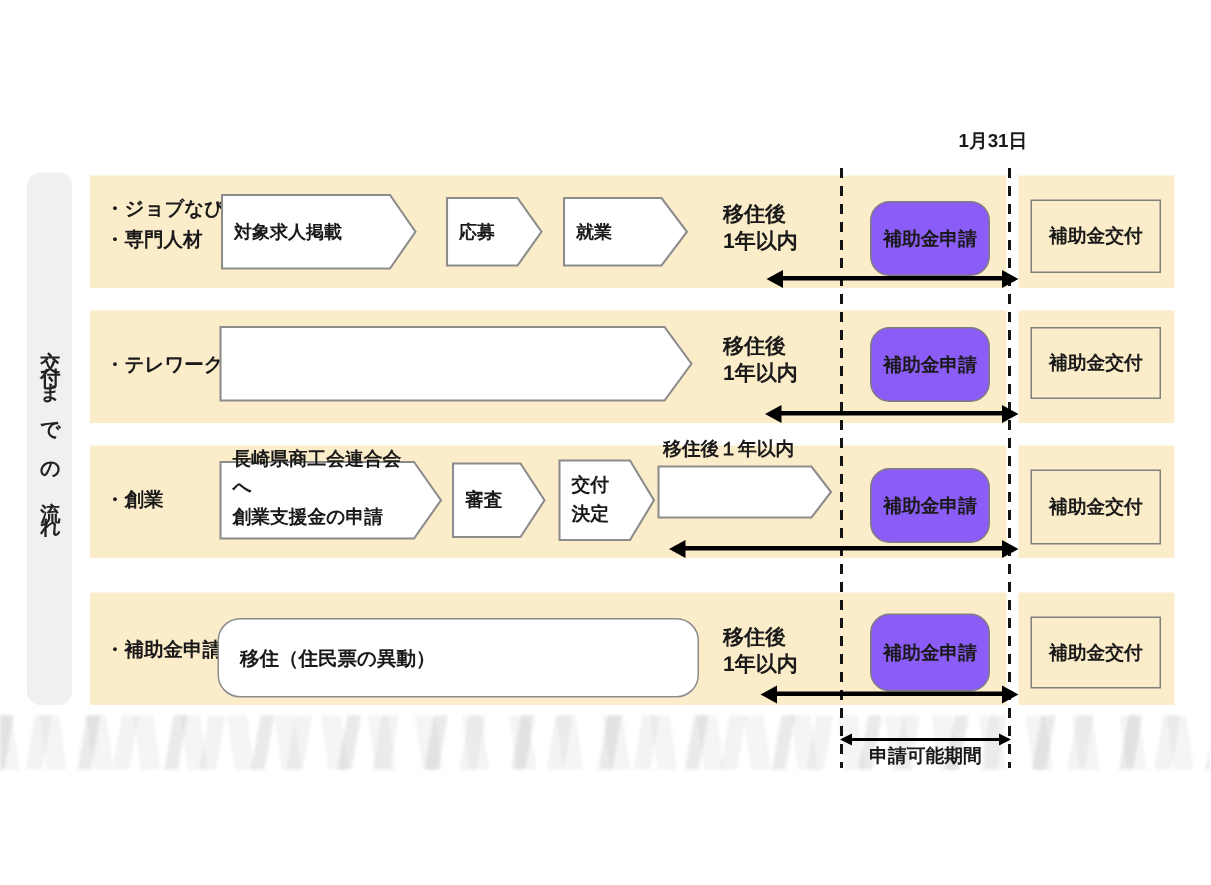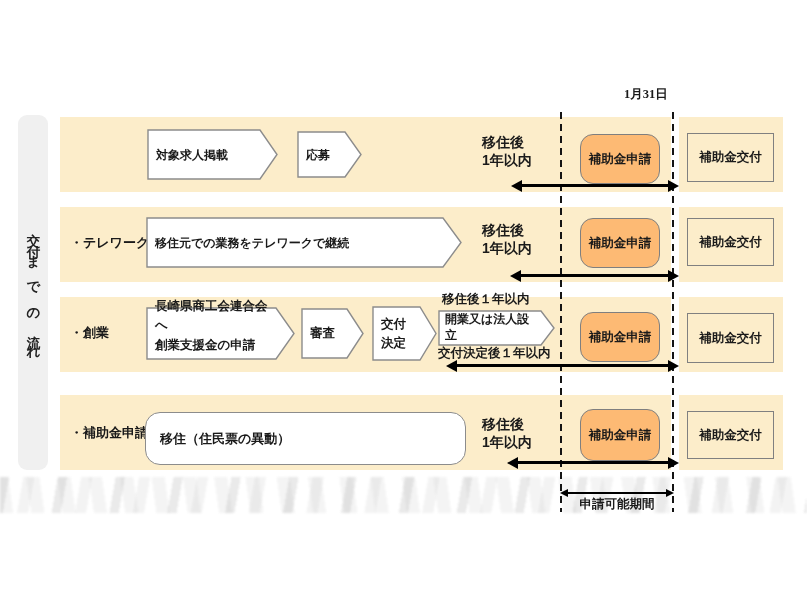--- a/index.html
+++ b/index.html
@@ -25,40 +25,40 @@
   .vline{
     position:absolute;top:112px;height:400px;width:2px;z-index:6;
     background:repeating-linear-gradient(to bottom,#141414 0 7px,transparent 7px 12px);
   }
   .vl1{left:560px}.vl2{left:672px}
   
   .txt{position:absolute;z-index:7;font-weight:700;white-space:pre-line;}
   .cat{left:70px;font-size:13px;line-height:1.6;}
   .period{left:482px;font-size:14px;line-height:1.3;}
   .note{font-size:12.5px;}
-  .deadline{left:624px;top:86px;font-size:12.5px;font-family:Liberation Serif, serif;}
+  .deadline{left:639px;top:86px;font-size:12.5px;}
   .appperiod{left:561px;top:496px;width:112px;text-align:center;font-size:12.5px;}
   
   .pent{position:absolute;z-index:7;}
   .pent svg{position:absolute;left:0;top:0;display:block;}
   .pent .lbl{
     position:absolute;top:50%;transform:translateY(-50%);left:9px;right:18px;
     font-size:12px;font-weight:700;line-height:1.55;white-space:pre-line;
   }
   .pent.small .lbl{font-size:12.5px;}
   .pent.tiny .lbl{font-size:12px;left:7px;right:14px;line-height:1.3;}
   
   .roundbox{
     position:absolute;z-index:7;background:#fff;border:1.4px solid #8c8c8c;border-radius:15px;
     display:flex;align-items:center;text-align:center;
   }
   .roundbox span{padding-left:14px;font-size:13px;font-weight:700;}
   
   .applybox{
-    position:absolute;left:580px;width:78px;z-index:7;background:#fdba74;border:1.5px solid #7f7f7f;
+    position:absolute;left:580px;width:78px;z-index:7;background:#8b5cf6;border:1.5px solid #7f7f7f;
     border-radius:13px;display:flex;align-items:center;justify-content:center;
     font-size:12.5px;font-weight:700;
   }
   .grantbox{
     position:absolute;left:687px;width:85px;z-index:7;background:transparent;border:1.4px solid #808080;
     display:flex;align-items:center;justify-content:center;font-size:12.5px;font-weight:700;
   }
   
   .darrow{position:absolute;height:3px;background:#000;z-index:8;}
   .darrow::before,.darrow::after{content:"";position:absolute;top:50%;transform:translateY(-50%);width:0;height:0;border:6px solid transparent;}
@@ -94,47 +94,54 @@
   <div class="band b4"></div>
   <div class="band-right b1"></div>
   <div class="band-right b2"></div>
   <div class="band-right b3"></div>
   <div class="band-right b4"></div>
 
   <div class="vline vl1"></div>
   <div class="vline vl2"></div>
   <div class="txt deadline">1月31日</div>
 
+  <div class="txt cat" style="top:129px">・ジョブなび
+・専門人材</div>
 
   <div class="pent" style="left:147px;top:129px;width:131px;height:51px">
     <svg width="131" height="51" viewBox="0 0 131 51">
         <polygon points="1,1 113,1 130,25.5 113,50 1,50" fill="#ffffff" stroke="#8c8c8c" stroke-width="1.4"></polygon>
       </svg>
     <span class="lbl">対象求人掲載</span>
   </div>
   <div class="pent" style="left:297px;top:131px;width:65px;height:47px">
     <svg width="65" height="47" viewBox="0 0 65 47">
         <polygon points="1,1 48,1 64,23.5 48,46 1,46" fill="#ffffff" stroke="#8c8c8c" stroke-width="1.4"></polygon>
       </svg>
     <span class="lbl">応募</span>
+  </div>
+  <div class="pent" style="left:375px;top:131px;width:84px;height:47px">
+    <svg width="84" height="47" viewBox="0 0 84 47">
+        <polygon points="1,1 66,1 83,23.5 66,46 1,46" fill="#ffffff" stroke="#8c8c8c" stroke-width="1.4"></polygon>
+      </svg>
+    <span class="lbl">就業</span>
   </div>
 
   <div class="txt period" style="top:133px">移住後
 1年以内</div>
   <div class="darrow" style="left:520px;top:184px;width:150px"></div>
   <div class="applybox" style="top:134px;height:48px">補助金申請</div>
   <div class="grantbox" style="top:133px;height:47px">補助金交付</div>
 
   <div class="txt cat" style="top:233px">・テレワーク</div>
 
   <div class="pent" style="left:146px;top:217px;width:316px;height:51px">
     <svg width="316" height="51" viewBox="0 0 316 51">
         <polygon points="1,1 297,1 315,25.5 297,50 1,50" fill="#ffffff" stroke="#8c8c8c" stroke-width="1.4"></polygon>
       </svg>
-    <span class="lbl">移住元での業務をテレワークで継続</span>
   </div>
 
   <div class="txt period" style="top:221px">移住後
 1年以内</div>
   <div class="darrow" style="left:519px;top:274px;width:151px"></div>
   <div class="applybox" style="top:218px;height:48px">補助金申請</div>
   <div class="grantbox" style="top:218px;height:46px">補助金交付</div>
 
   <div class="txt cat" style="top:323px">・創業</div>
 
@@ -157,23 +164,21 @@
         <polygon points="1,1 46,1 62,25.5 46,50 1,50" fill="#ffffff" stroke="#8c8c8c" stroke-width="1.4"></polygon>
       </svg>
     <span class="lbl">審査</span>
   </div>
 
   <div class="txt note" style="left:442px;top:291px">移住後１年以内</div>
   <div class="pent tiny" style="left:438px;top:310px;width:117px;height:36px">
     <svg width="117" height="36" viewBox="0 0 117 36">
         <polygon points="1,1 103,1 116,18 103,35 1,35" fill="#ffffff" stroke="#8c8c8c" stroke-width="1.4"></polygon>
       </svg>
-    <span class="lbl">開業又は法人設立</span>
   </div>
-  <div class="txt note" style="left:438px;top:345px">交付決定後１年以内</div>
 
   <div class="darrow" style="left:455px;top:364px;width:215px"></div>
   <div class="applybox" style="top:312px;height:48px">補助金申請</div>
   <div class="grantbox" style="top:313px;height:48px">補助金交付</div>
 
   <div class="txt cat" style="top:423px">・補助金申請</div>
 
   <div class="roundbox" style="left:145px;top:412px;width:319px;height:51px">
     <span>移住（住民票の異動）</span>
   </div>

